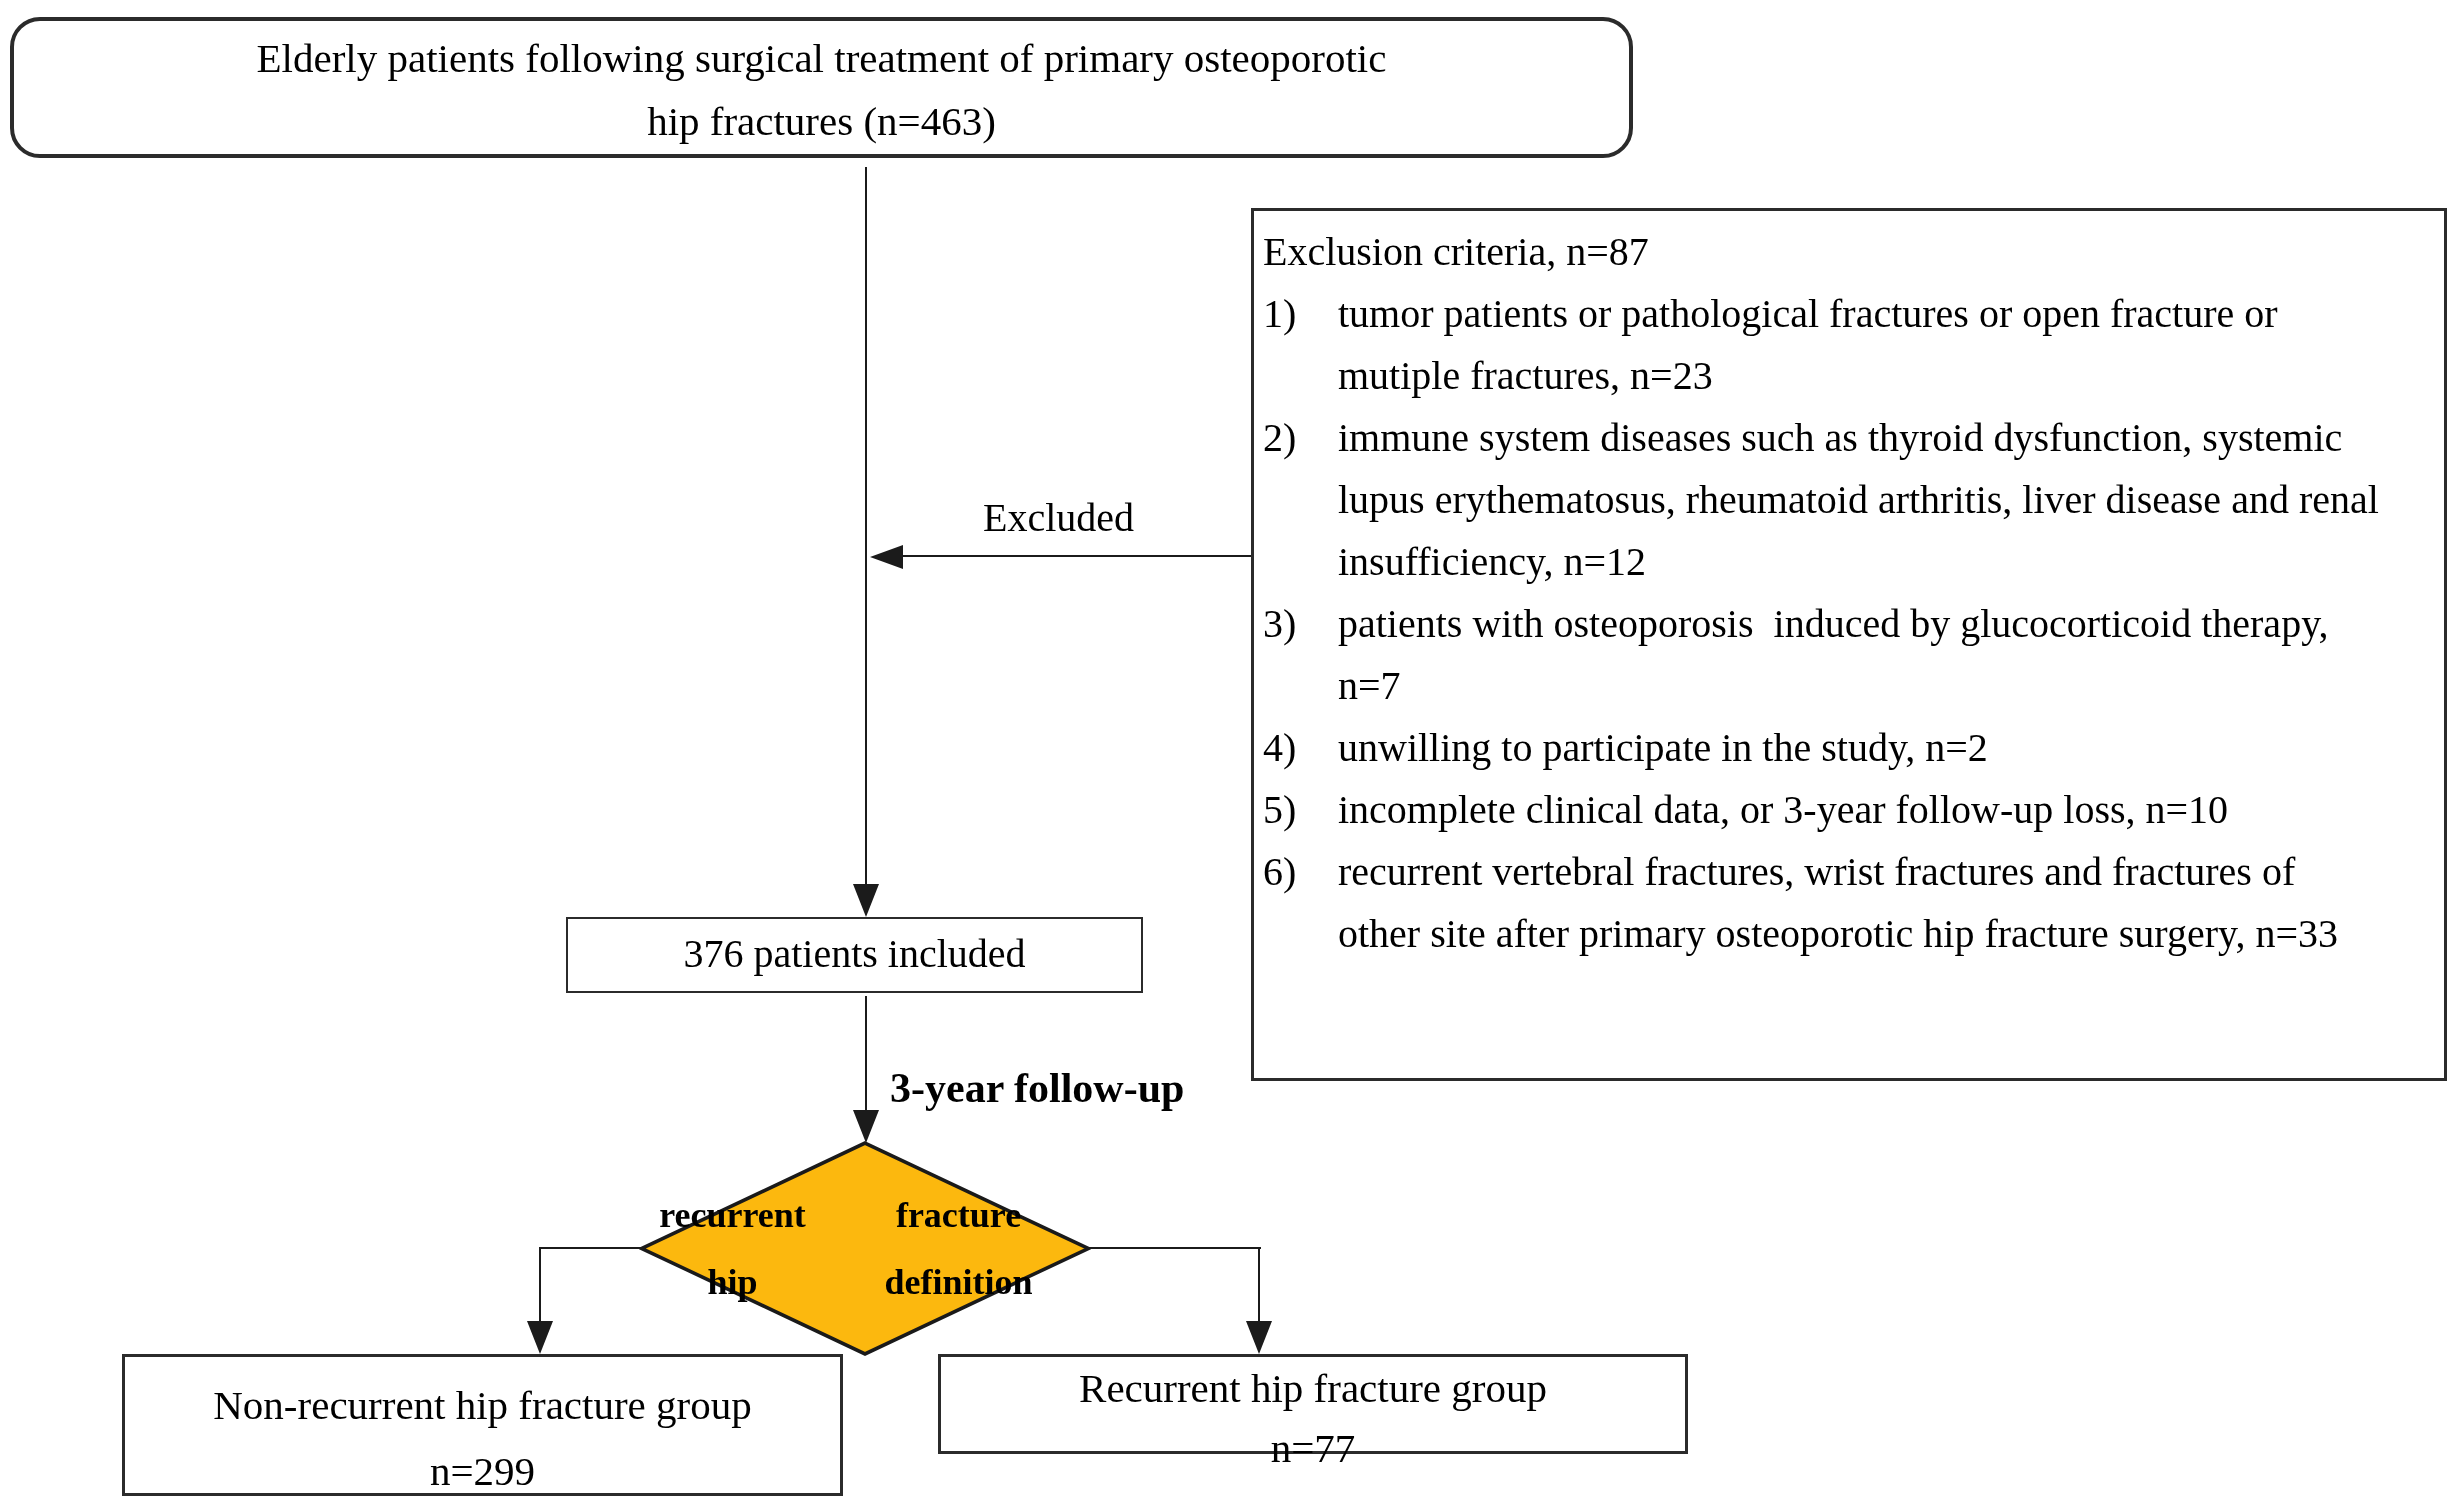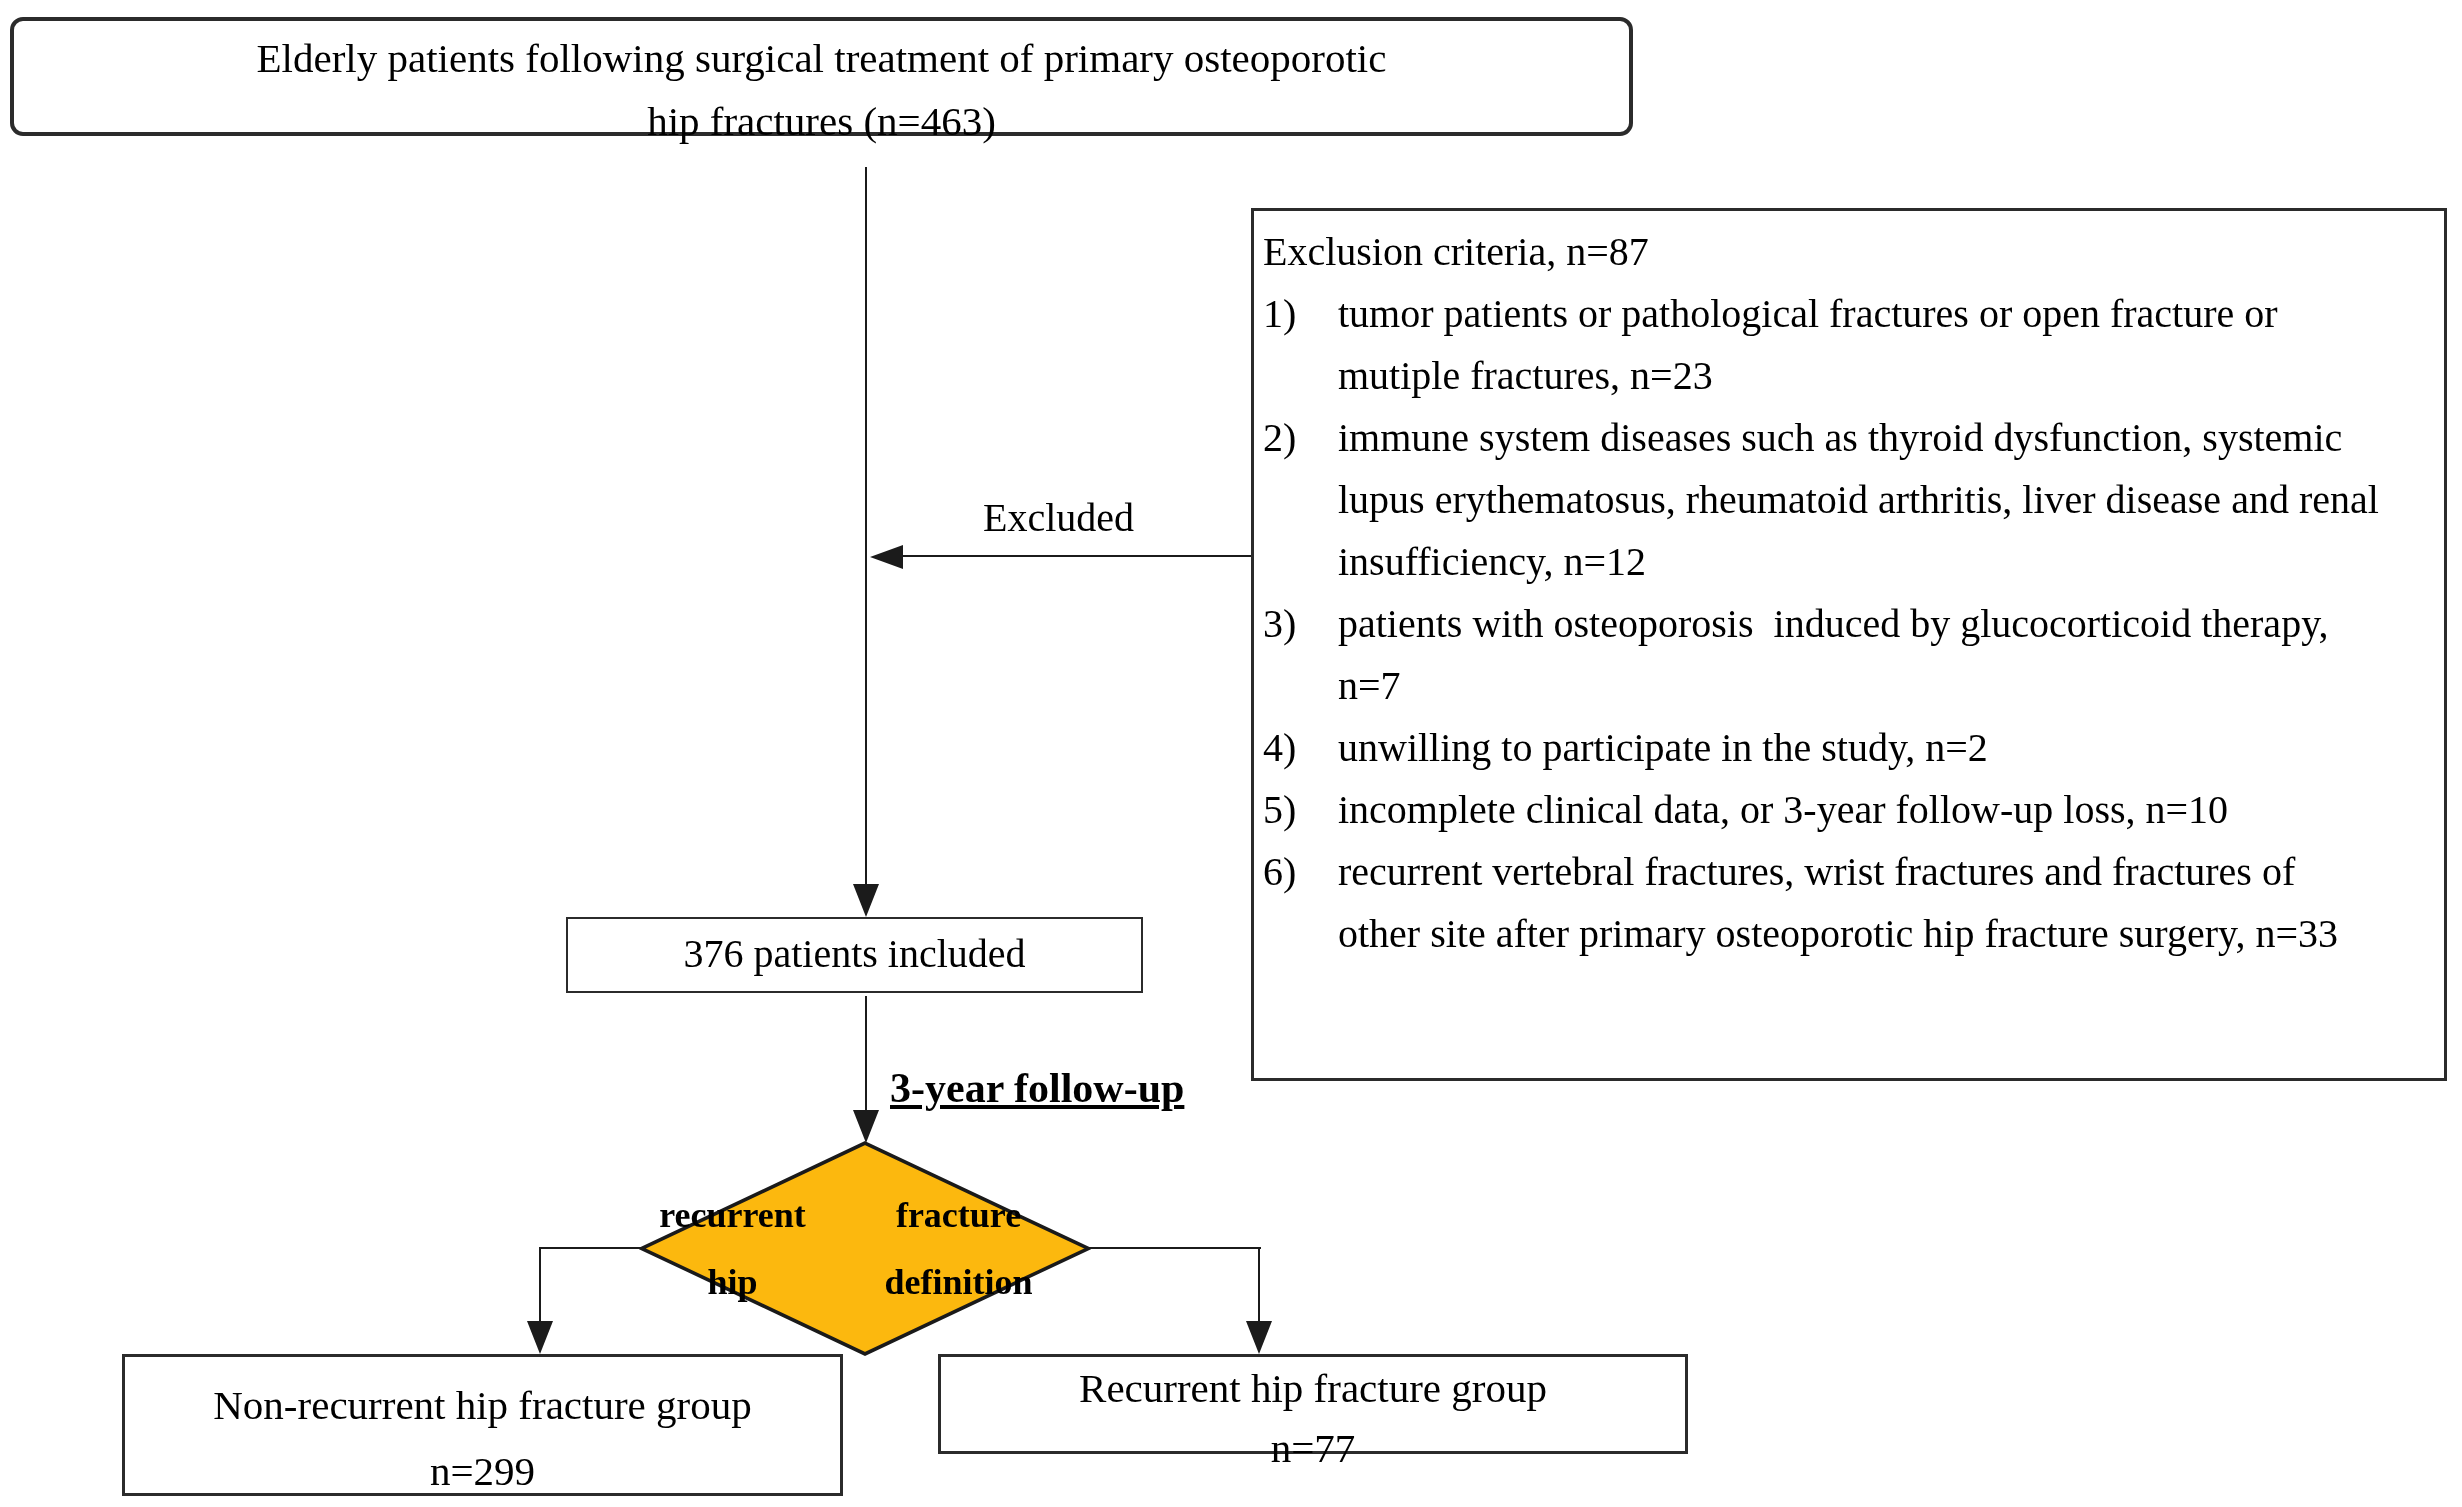--- a/index.html
+++ b/index.html
@@ -22,22 +22,22 @@
     border: 3.6px solid #2b2b2b;
     box-sizing: border-box;
     text-align: center;
   }
   .node .line {
     white-space: pre-wrap;
   }
   
   #title-box {
     left: 10px; top: 17px;
-    width: 1623px; height: 119px;
-    border-radius: 13px;
+    width: 1623px; height: 141px;
+    border-radius: 30px;
     border-width: 4.3px;
     padding-top: 5.7px;
   }
   #title-box .line {
     font-size: 41px;
     line-height: 63px;
   }
   
   #exclusion-box {
     left: 1251px; top: 182px;
@@ -143,21 +143,20 @@
   }
   #excluded-label {
     left: 897px; top: 494px;
     width: 323px;
     text-align: center;
   }
   #followup-label {
     left: 890px; top: 1064px;
     font-size: 42px;
     font-weight: bold;
-    text-decoration: underline;
   }
 </style>
 </head>
 <body>
 
 <div id="canvas">
 
   <div class="node" id="title-box">
     <div class="line">Elderly patients following surgical treatment of primary osteoporotic</div>
     <div class="line">hip fractures (n=463)</div>

